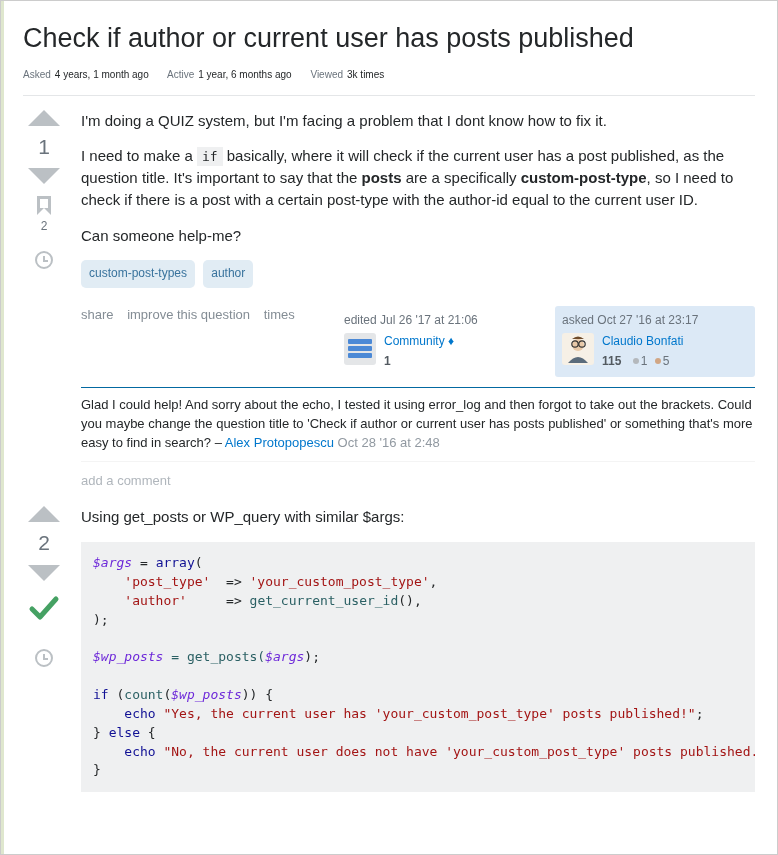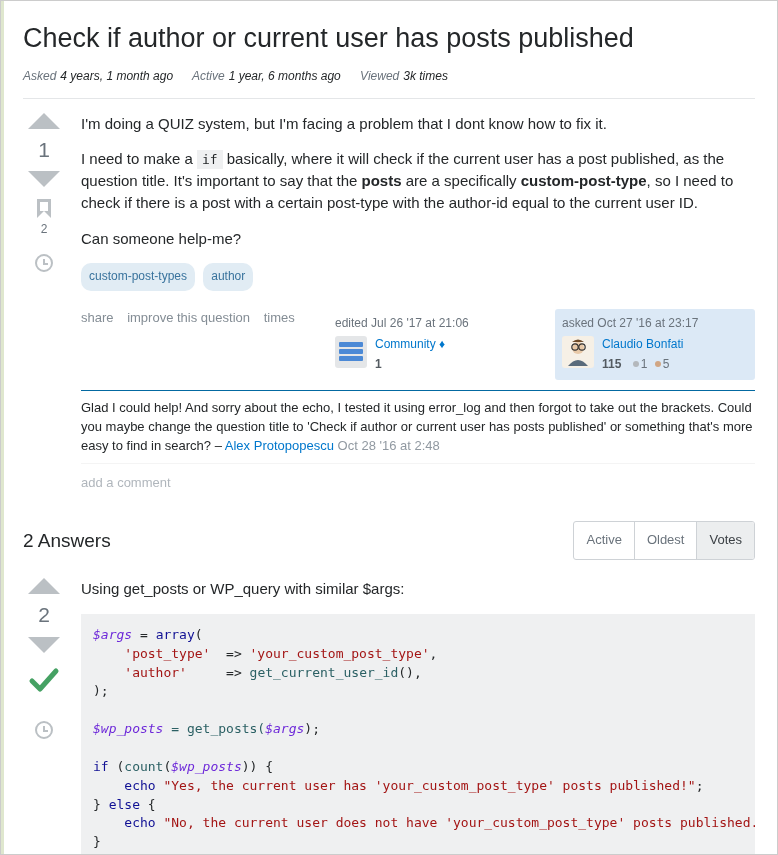--- a/index.html
+++ b/index.html
@@ -7,21 +7,21 @@
     margin: 0;
     font-family: Arial, "Helvetica Neue", Helvetica, sans-serif;
     background: #fff;
     color: #242729;
     font-size: 15px;
     line-height: 1.45;
   }
   .frame { width: 778px; height: 855px; border: 1px solid #ccc; overflow: hidden; padding: 0 22px; position: relative; }
   .frame::before { content:""; position:absolute; left:0; top:0; bottom:0; width:3px; background:#dfe7ce; }
   .title { font-size: 27px; font-weight: 400; color: #242729; margin: 18px 0 10px; }
-  .meta-row { color:#6a737c; font-size:12px; margin-bottom:12px;font-style:italic; }
+  .meta-row { color:#6a737c; font-size:10px; margin-bottom:12px; }
   .meta-row .label { color:#6a737c; margin-right:4px; }
   .meta-row .val { color:#242729; margin-right:16px; }
   hr.sep { border:none; border-top:1px solid #e4e6e8; margin:0 0 14px; }
 
   .post { display:flex; gap:16px; }
   .votes { width:42px; display:flex; flex-direction:column; align-items:center; gap:6px; color:#6a737c; }
   .vote-count { font-size:21px; font-weight:400; color:#6a737c; }
   .arrow-up, .arrow-down { width:0; height:0; border-left:16px solid transparent; border-right:16px solid transparent; cursor:pointer; }
   .arrow-up { border-bottom:16px solid #bbc0c4; }
   .arrow-down { border-top:16px solid #bbc0c4; }
@@ -36,25 +36,25 @@
   .history { width:18px; height:18px; border:2px solid #bbc0c4; border-radius:50%; position:relative; margin-top:10px;}
   .history::before { content:""; position:absolute; left:6px; top:3px; width:2px; height:6px; background:#bbc0c4; }
   .history::after { content:""; position:absolute; left:6px; top:7px; width:5px; height:2px; background:#bbc0c4; }
   .check { color:#45a163; font-size:36px; line-height:1; margin-top:4px; }
 
   .body { flex:1; min-width:0; }
   .body p { margin:0 0 14px; }
   code.inline { background:#eff0f1; padding:2px 5px; font-family:Consolas,Menlo,monospace; font-size:13px; }
 
   .tags { margin:10px 0 18px; }
-  .tag { display:inline-block; background:#e1ecf4; color:#39739d; font-size:12px; padding:5px 8px; border-radius:10px; margin-right:4px; cursor:pointer; }
+  .tag { display:inline-block; background:#e1ecf4; color:#39739d; font-size:12px; padding:5px 8px; border-radius:5px; margin-right:4px; cursor:pointer; }
 
   .action-row { display:flex; justify-content:space-between; align-items:flex-start; font-size:13px; margin-bottom:10px; }
   .actions a { color:#848d95; margin-right:10px; cursor:pointer; }
-  .usercards { display:flex; gap:27px; }
+  .usercards { display:flex; gap:18px; }
   .usercard { width:200px; padding:6px 7px 7px; font-size:12px; border-radius:3px; }
   .usercard .when { color:#6a737c; margin-bottom:4px; }
   .usercard.asker { background:#dce9f6; }
   .uc-body { display:flex; gap:8px; }
   .avatar { width:32px; height:32px; border-radius:3px; background:#e4e6e8; display:flex; align-items:center; justify-content:center; overflow:hidden; }
   .uc-info .name { color:#0077cc; cursor:pointer; }
   .uc-info .name .mod { color:#0077cc; }
   .uc-info .rep { color:#6a737c; margin-top:2px; }
   .rep b { color:#535a60; font-weight:700; margin-right:4px; }
   .badge-dot { display:inline-block; width:6px; height:6px; border-radius:50%; margin:0 2px 0 4px; vertical-align:middle; }
@@ -170,28 +170,20 @@
         <div class="comment">
           <span>Glad I could help! And sorry about the echo, I tested it using error_log and then forgot to take out the brackets. Could you maybe change the question title to 'Check if author or current user has posts published' or something that's more easy to find in search? – </span>
           <span class="author">Alex Protopopescu</span>
           <span class="time"> <span>Oct 28 '16 at 2:48</span></span>
         </div>
       </div>
       <div class="add-comment">add a comment</div>
     </div>
   </div>
 
-  <div class="answers-header">
-    <h2>2 Answers</h2>
-    <div class="tabs">
-      <div>Active</div>
-      <div>Oldest</div>
-      <div class="active">Votes</div>
-    </div>
-  </div>
 
   <div class="post">
     <div class="votes">
       <div class="arrow-up"></div>
       <div class="vote-count">2</div>
       <div class="arrow-down"></div>
       <div class="check">
         <svg width="36" height="36" viewBox="0 0 36 36">
             <path d="M6 18 l8 8 l16 -18" fill="none" stroke="#45a163" stroke-width="5" stroke-linecap="round" stroke-linejoin="round"></path>
           </svg>

